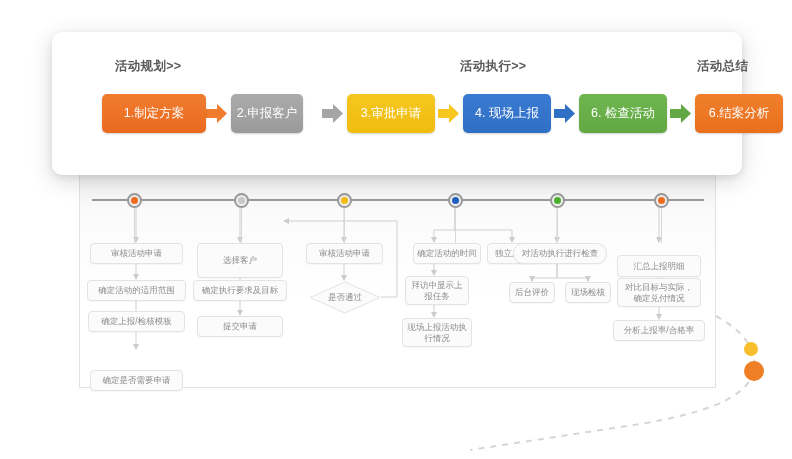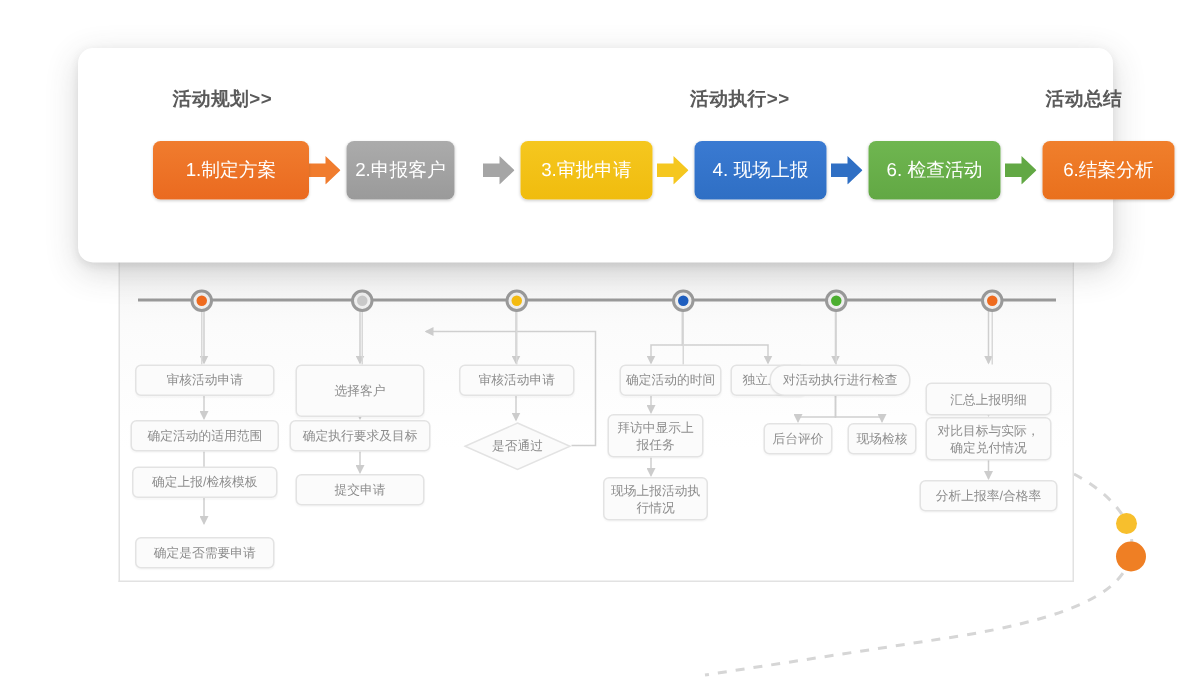--- a/index.html
+++ b/index.html
@@ -146,21 +146,21 @@
       <div class="tl-stem" style="left: 661px; top: 207px; height: 36px;"></div>
       <div class="tl-node" style="left: 654px; top: 193px;">
         <i style="background: rgb(239, 108, 32);"></i>
       </div>
     </div>
 
   <div id="flow-boxes">
       <div class="fbox" style="left: 90px; top: 243px; width: 93px; height: 21px;">审核活动申请</div>
       <div class="fbox" style="left: 87px; top: 280px; width: 99px; height: 21px;">确定活动的适用范围</div>
       <div class="fbox" style="left: 88px; top: 311px; width: 97px; height: 21px;">确定上报/检核模板</div>
-      <div class="fbox" style="left: 90px; top: 358px; width: 93px; height: 21px;">确定是否需要申请</div>
+      <div class="fbox" style="left: 90px; top: 370px; width: 93px; height: 21px;">确定是否需要申请</div>
       <div class="fbox" style="left: 197px; top: 243px; width: 86px; height: 35px;">选择客户</div>
       <div class="fbox" style="left: 193px; top: 280px; width: 94px; height: 21px;">确定执行要求及目标</div>
       <div class="fbox" style="left: 197px; top: 316px; width: 86px; height: 21px;">提交申请</div>
       <div class="fbox" style="left: 306px; top: 243px; width: 77px; height: 21px;">审核活动申请</div>
       <div class="fbox" style="left: 413px; top: 243px; width: 68px; height: 21px;">确定活动的时间</div>
       <div class="fbox" style="left: 487px; top: 243px; width: 50px; height: 21px;">独立上报</div>
       <div class="fbox" style="left: 405px; top: 276px; width: 64px; height: 29px;">拜访中显示上报任务</div>
       <div class="fbox" style="left: 402px; top: 318px; width: 70px; height: 29px;">现场上报活动执行情况</div>
       <div class="fbox" style="left: 513px; top: 243px; width: 94px; height: 21px; border-radius: 10px;">对活动执行进行检查</div>
       <div class="fbox" style="left: 509px; top: 282px; width: 46px; height: 21px;">后台评价</div>

